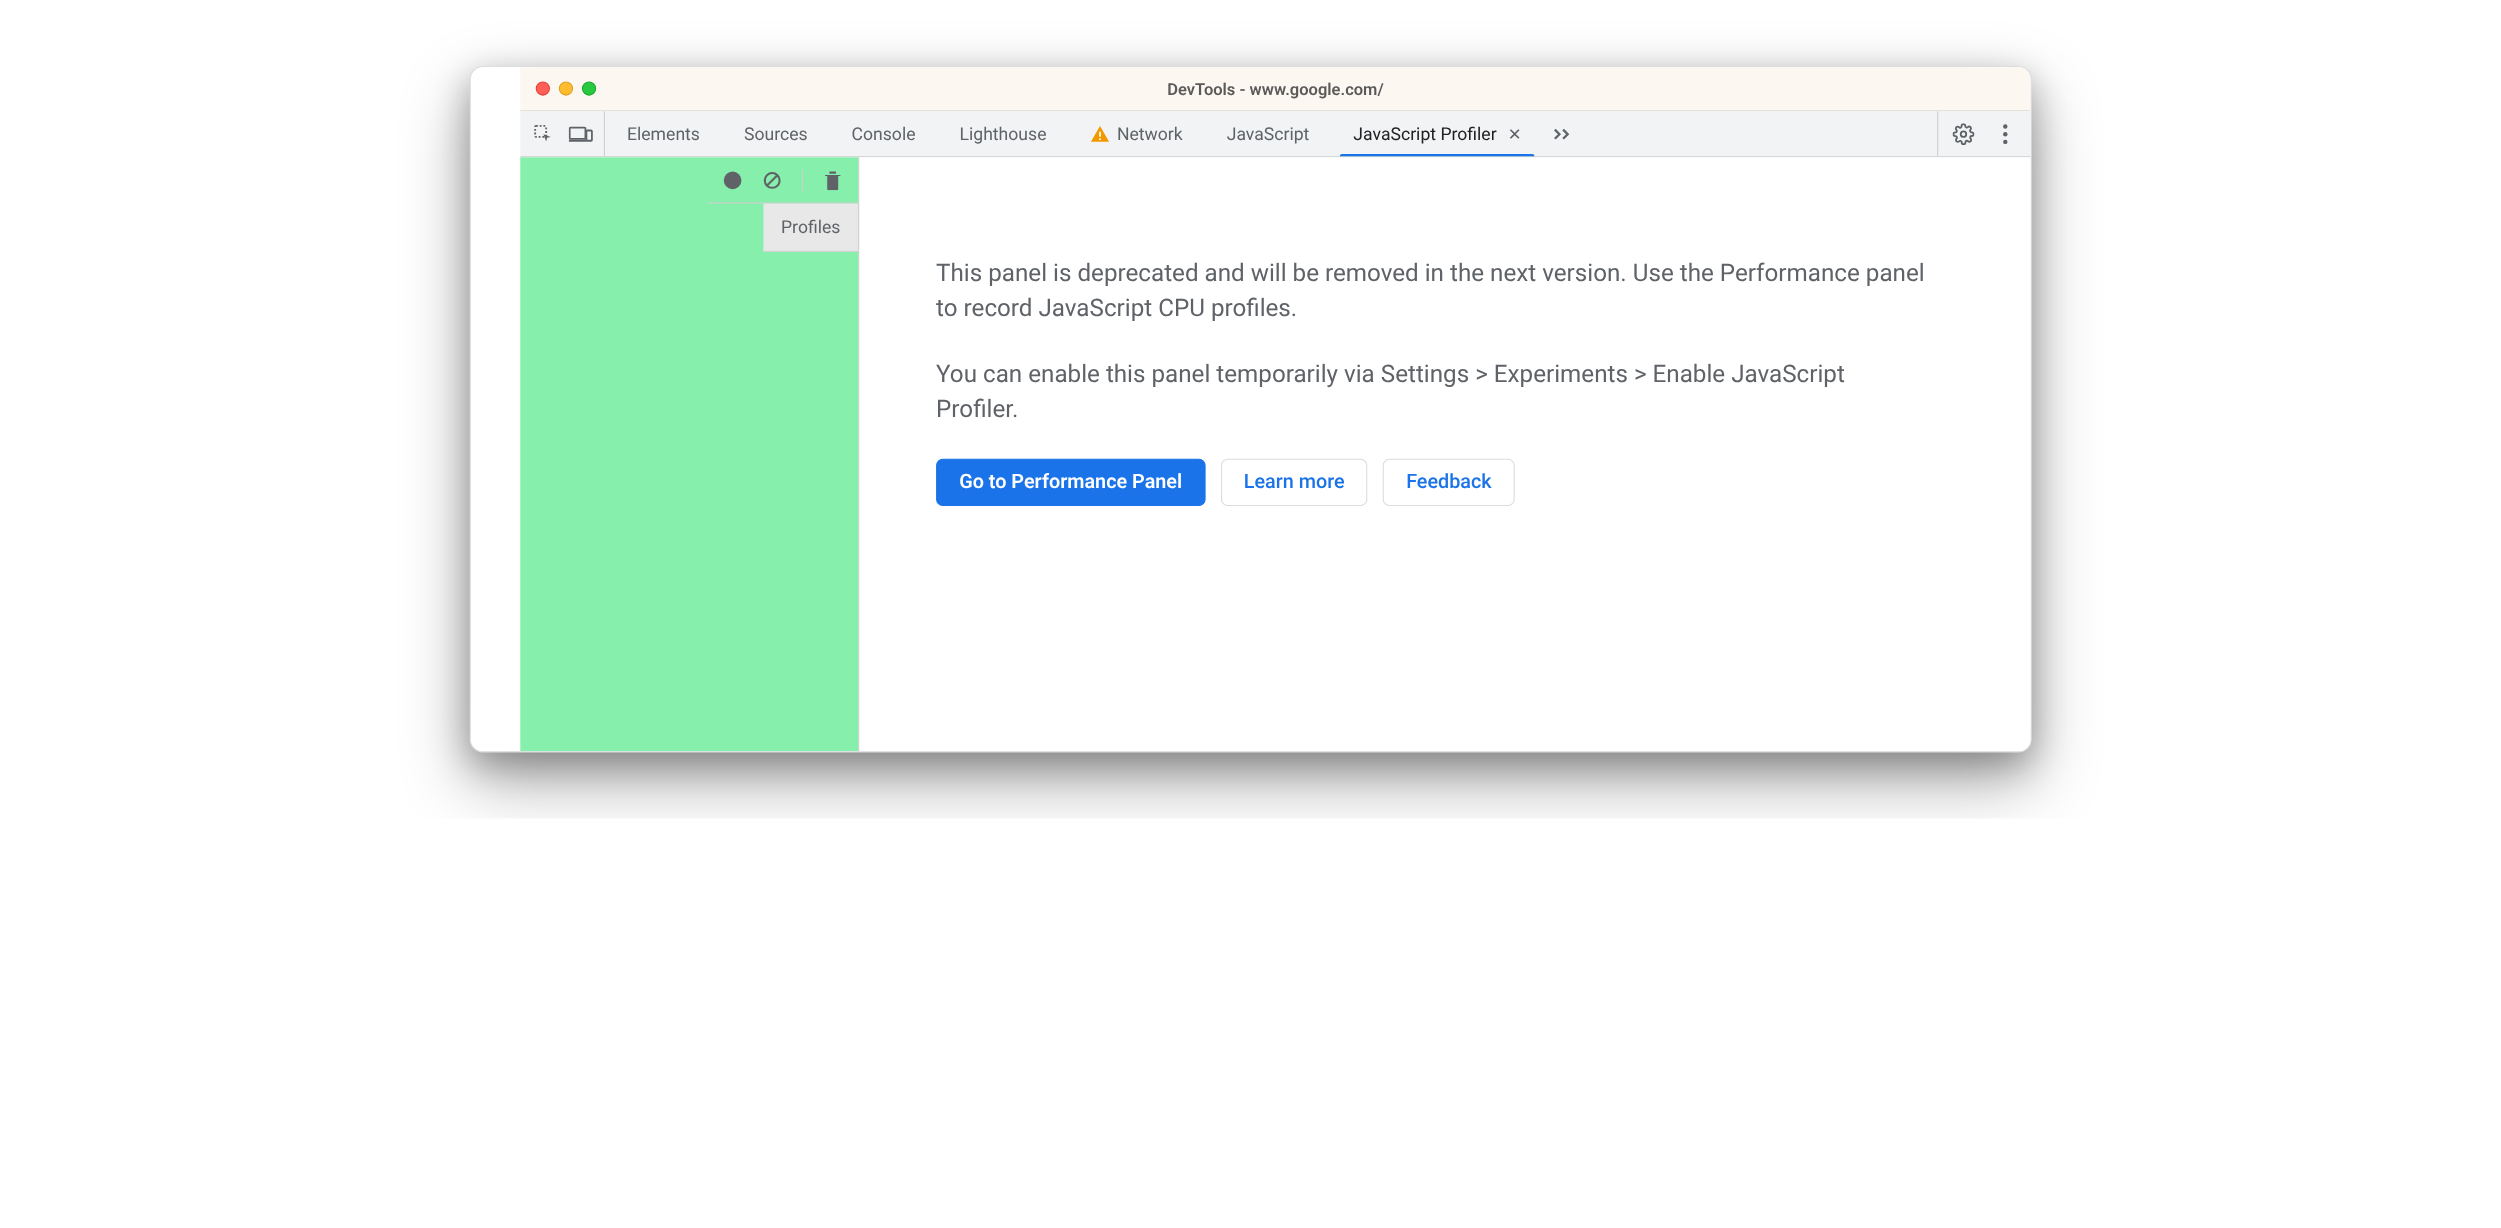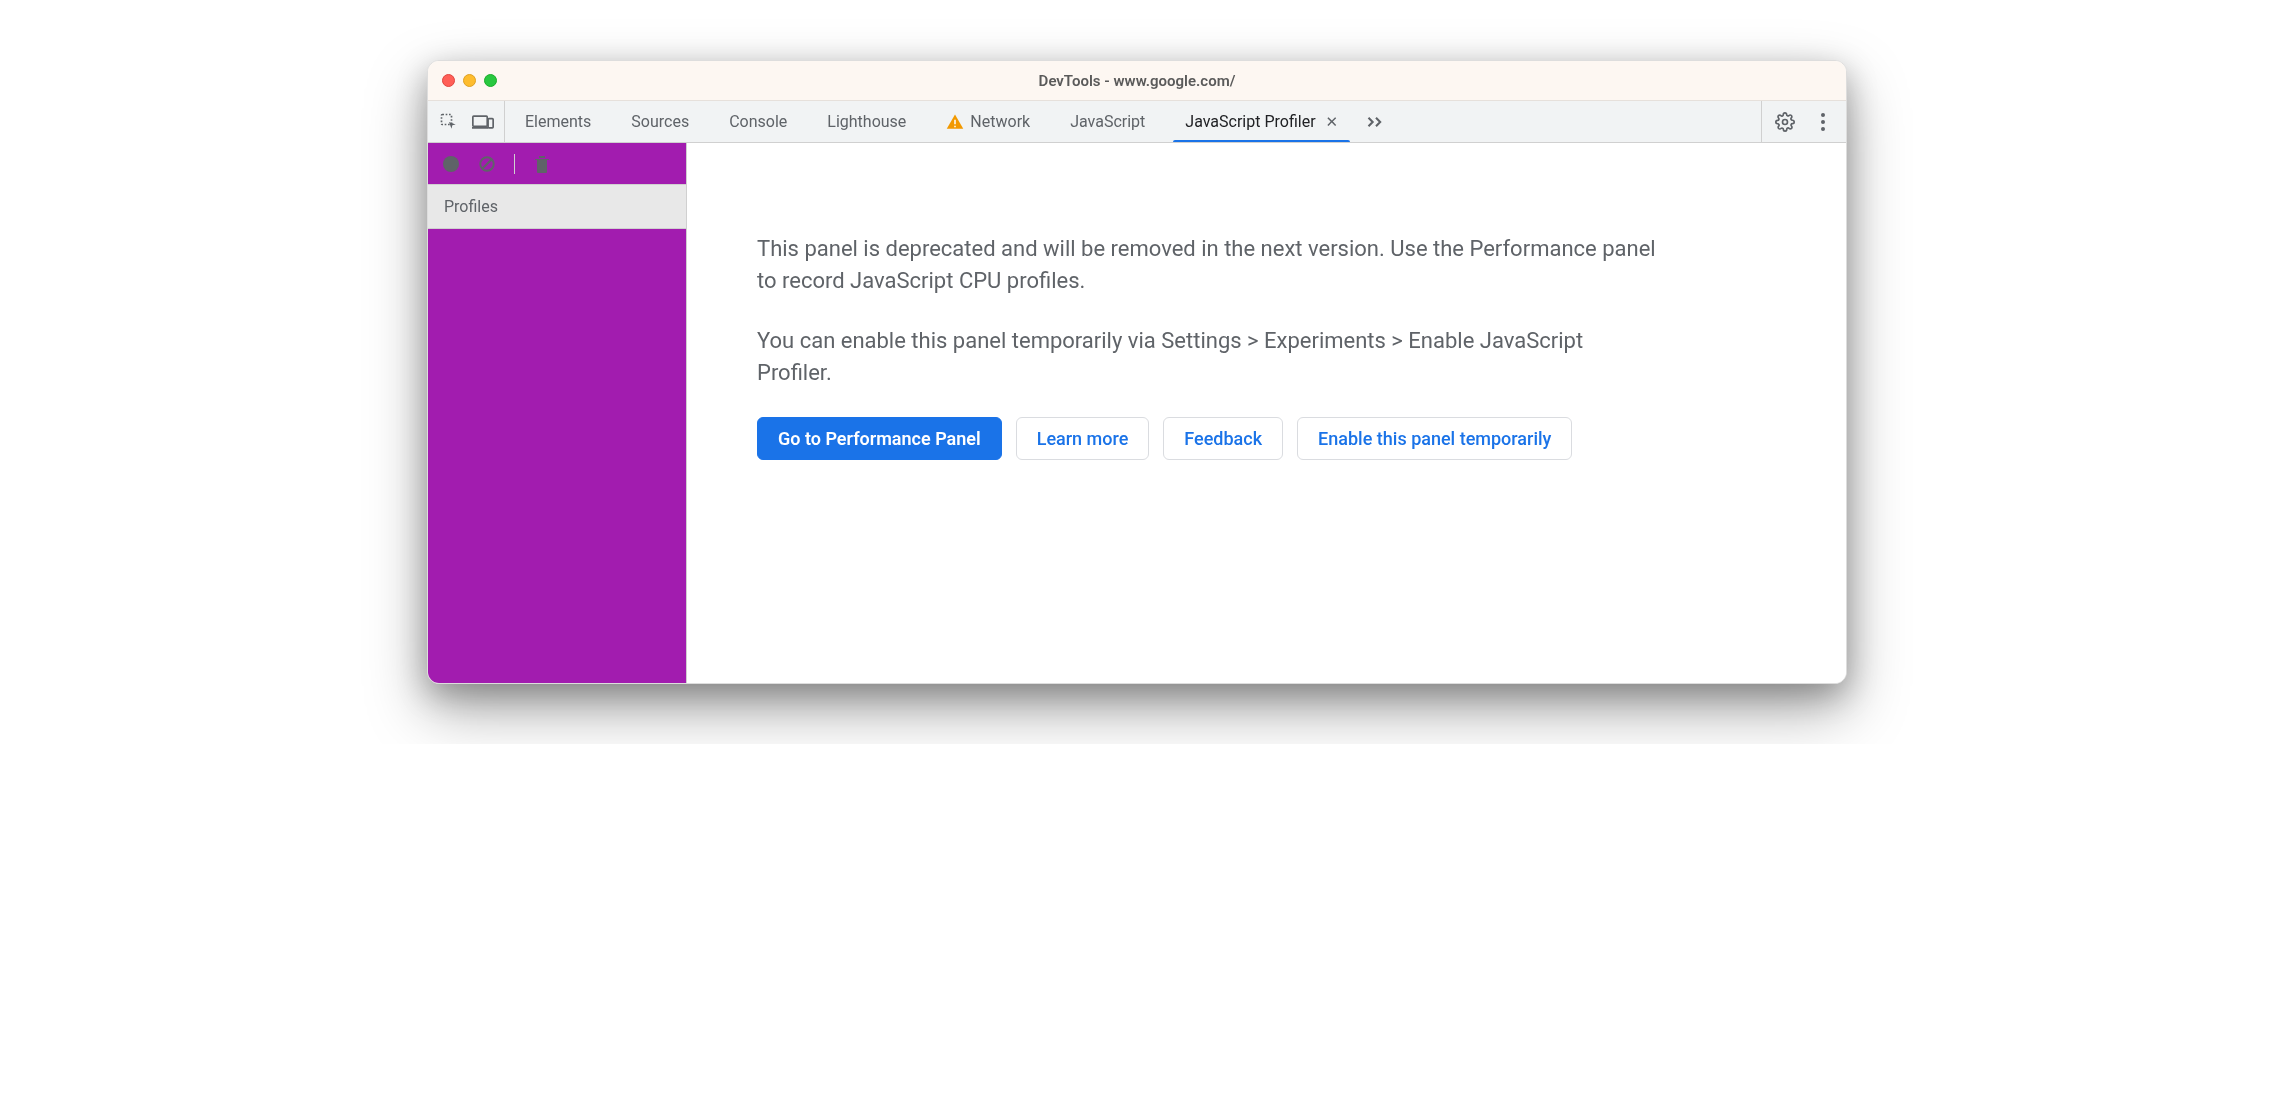--- a/index.html
+++ b/index.html
@@ -11,20 +11,21 @@
     display: flex;
     justify-content: center;
   }
   .window {
     width: 1420px;
     border-radius: 12px;
     overflow: hidden;
     box-shadow: 0 25px 60px rgba(0,0,0,0.35), 0 10px 30px rgba(0,0,0,0.25);
     background: #fff;
     border: 1px solid #ddd;
+    padding-left: 45px;
   }
   .titlebar {
     height: 40px;
     background: #fdf7f2;
     display: flex;
     align-items: center;
     position: relative;
     border-bottom: 1px solid #e6e0db;
   }
   .traffic-lights {
@@ -107,25 +108,26 @@
     padding: 0 12px;
     gap: 16px;
     border-left: 1px solid #d0d0d0;
   }
   .content {
     display: flex;
     height: 540px;
     background: #fff;
   }
   .sidebar {
-    width: 259px;
+    width: 308px;
     border-right: 1px solid #d0d0d0;
-    background: #a21caf;
+    background: #86efac;
     display: flex;
     flex-direction: column;
+    align-items: flex-end;
   }
   .sidebar-toolbar {
     height: 42px;
     border-bottom: 1px solid #d0d0d0;
     display: flex;
     align-items: center;
     padding: 0 12px;
     gap: 14px;
   }
   .sidebar-toolbar .divider {
@@ -289,18 +291,17 @@
       </div>
     </div>
 
     <div class="main">
       <p>This panel is deprecated and will be removed in the next version. Use the Performance panel to record JavaScript CPU profiles.</p>
       <p>You can enable this panel temporarily via Settings &gt; Experiments &gt; Enable JavaScript Profiler.</p>
       <div class="btn-row">
         <button class="btn primary">Go to Performance Panel</button>
         <button class="btn">Learn more</button>
         <button class="btn">Feedback</button>
-        <button class="btn">Enable this panel temporarily</button>
       </div>
     </div>
   </div>
 
 </div>
 
 </body></html>

